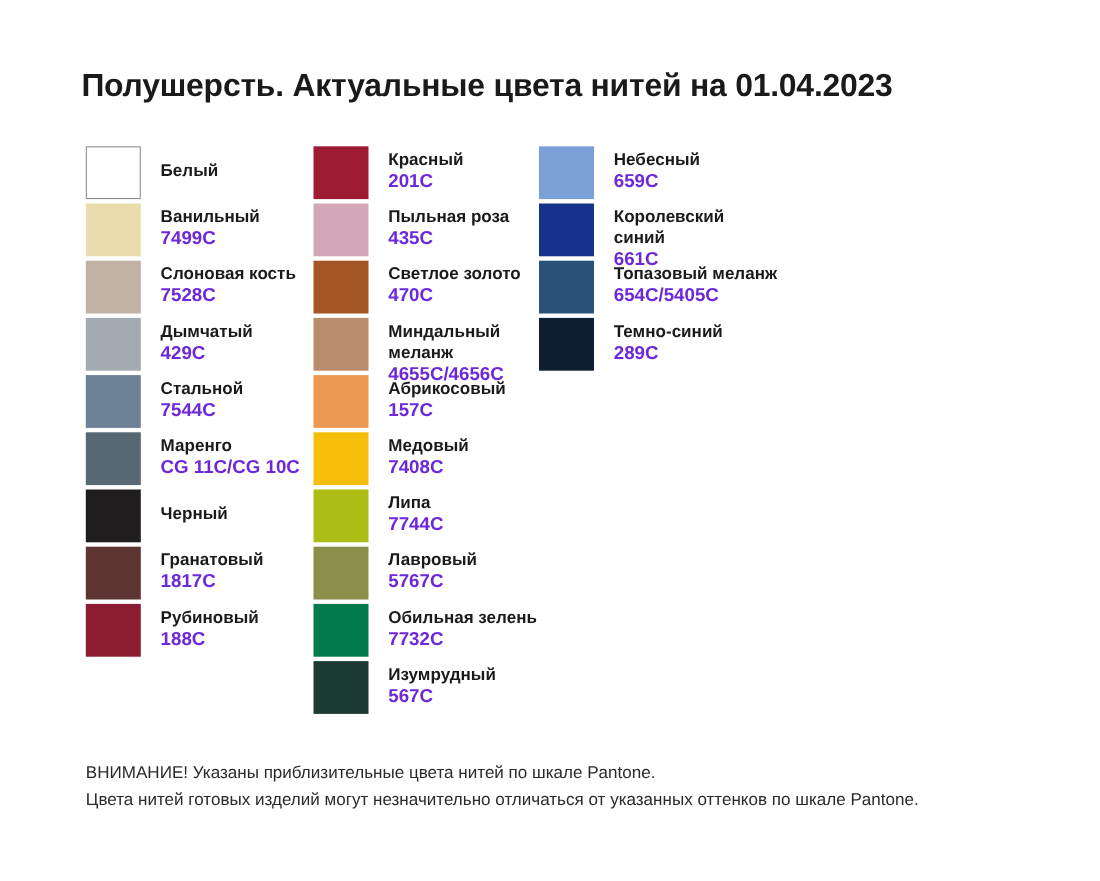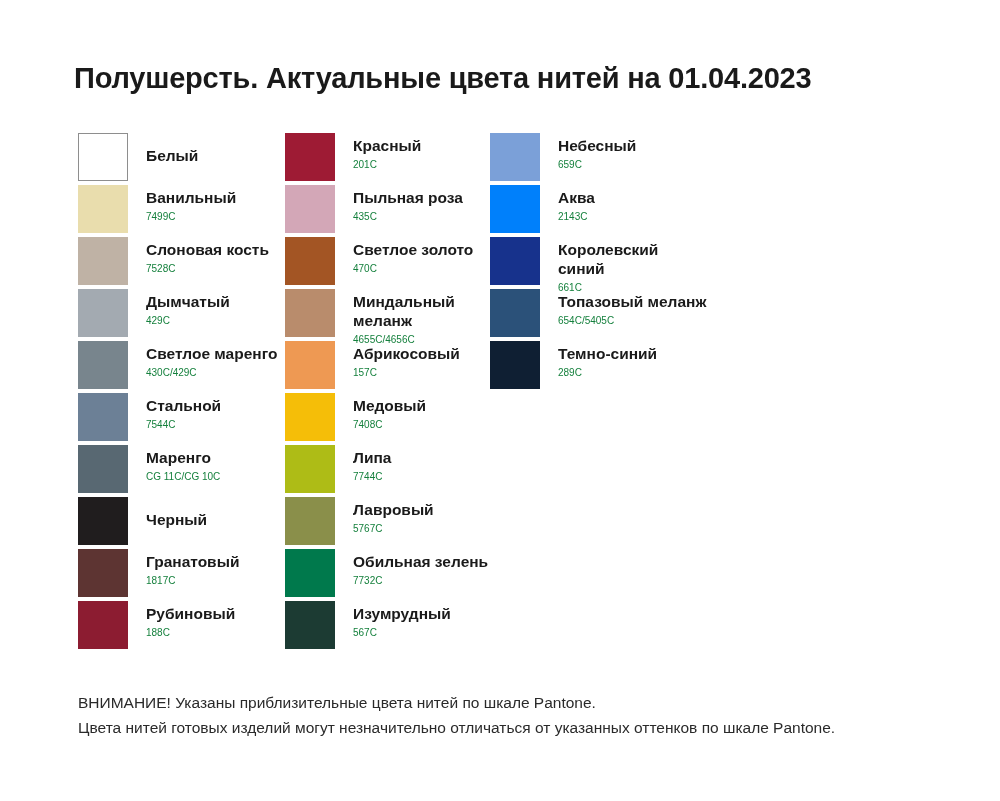--- a/index.html
+++ b/index.html
@@ -75,23 +75,23 @@
     font-weight: bold;
     color: #1a1a1a;
     line-height: 19px;
     white-space: nowrap;
   }
   .cname.wrap {
     white-space: normal;
     max-width: 120px;
   }
   .ccode {
-    font-size: 10px;
-    font-weight: normal;
-    color: #15803d;
+    font-size: 17px;
+    font-weight: bold;
+    color: #6d28d9;
     line-height: 19px;
     white-space: nowrap;
   }
   .footer {
     position: absolute;
     left: 78px;
     top: 690px;
     font-size: 15.5px;
     color: #2a2a2a;
     line-height: 25px;
@@ -128,27 +128,20 @@
           </div>
         </div>
         <div class="swatch-row">
           <div class="swatch" style="background: rgb(163, 170, 177);"></div>
           <div class="labels">
             <div class="cname">Дымчатый</div>
             <div class="ccode">429C</div>
           </div>
         </div>
         <div class="swatch-row">
-          <div class="swatch" style="background: rgb(120, 133, 141);"></div>
-          <div class="labels">
-            <div class="cname">Светлое маренго</div>
-            <div class="ccode">430C/429C</div>
-          </div>
-        </div>
-        <div class="swatch-row">
           <div class="swatch" style="background: rgb(108, 128, 150);"></div>
           <div class="labels">
             <div class="cname">Стальной</div>
             <div class="ccode">7544C</div>
           </div>
         </div>
         <div class="swatch-row">
           <div class="swatch" style="background: rgb(88, 104, 114);"></div>
           <div class="labels">
             <div class="cname">Маренго</div>
@@ -247,27 +240,20 @@
             <div class="ccode">567C</div>
           </div>
         </div>
       </div>
     <div class="column col-2">
         <div class="swatch-row">
           <div class="swatch" style="background: rgb(123, 160, 216);"></div>
           <div class="labels">
             <div class="cname">Небесный</div>
             <div class="ccode">659C</div>
-          </div>
-        </div>
-        <div class="swatch-row">
-          <div class="swatch" style="background: rgb(0, 128, 251);"></div>
-          <div class="labels">
-            <div class="cname">Аква</div>
-            <div class="ccode">2143C</div>
           </div>
         </div>
         <div class="swatch-row">
           <div class="swatch" style="background: rgb(23, 50, 140);"></div>
           <div class="labels">
             <div class="cname wrap">Королевский синий</div>
             <div class="ccode">661C</div>
           </div>
         </div>
         <div class="swatch-row">

